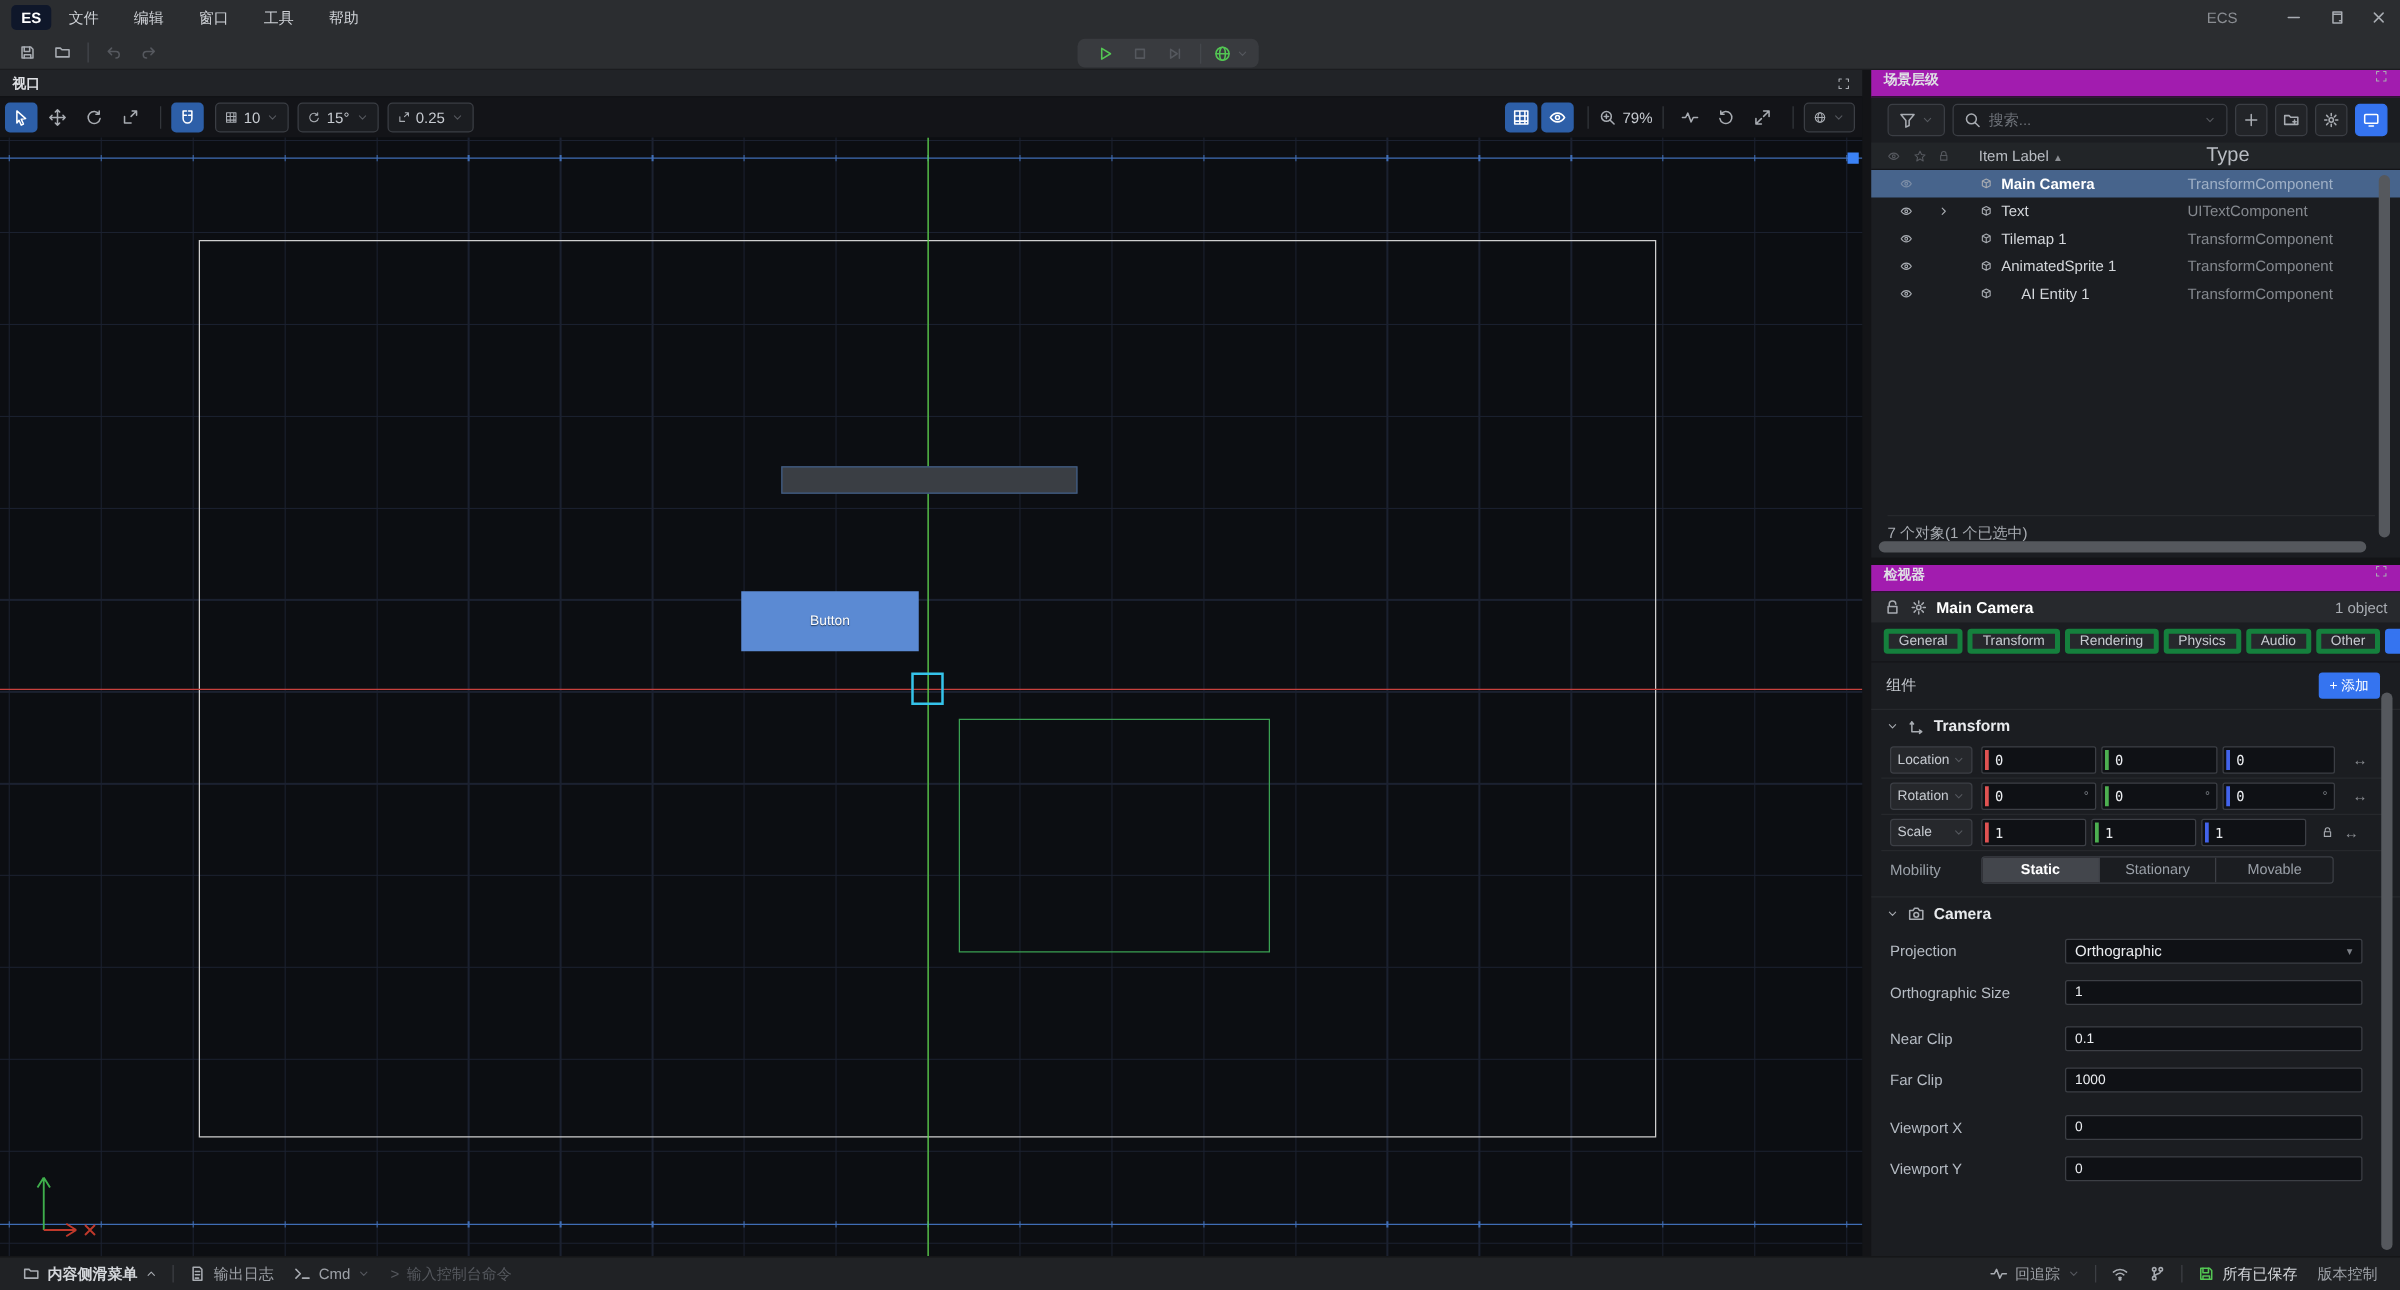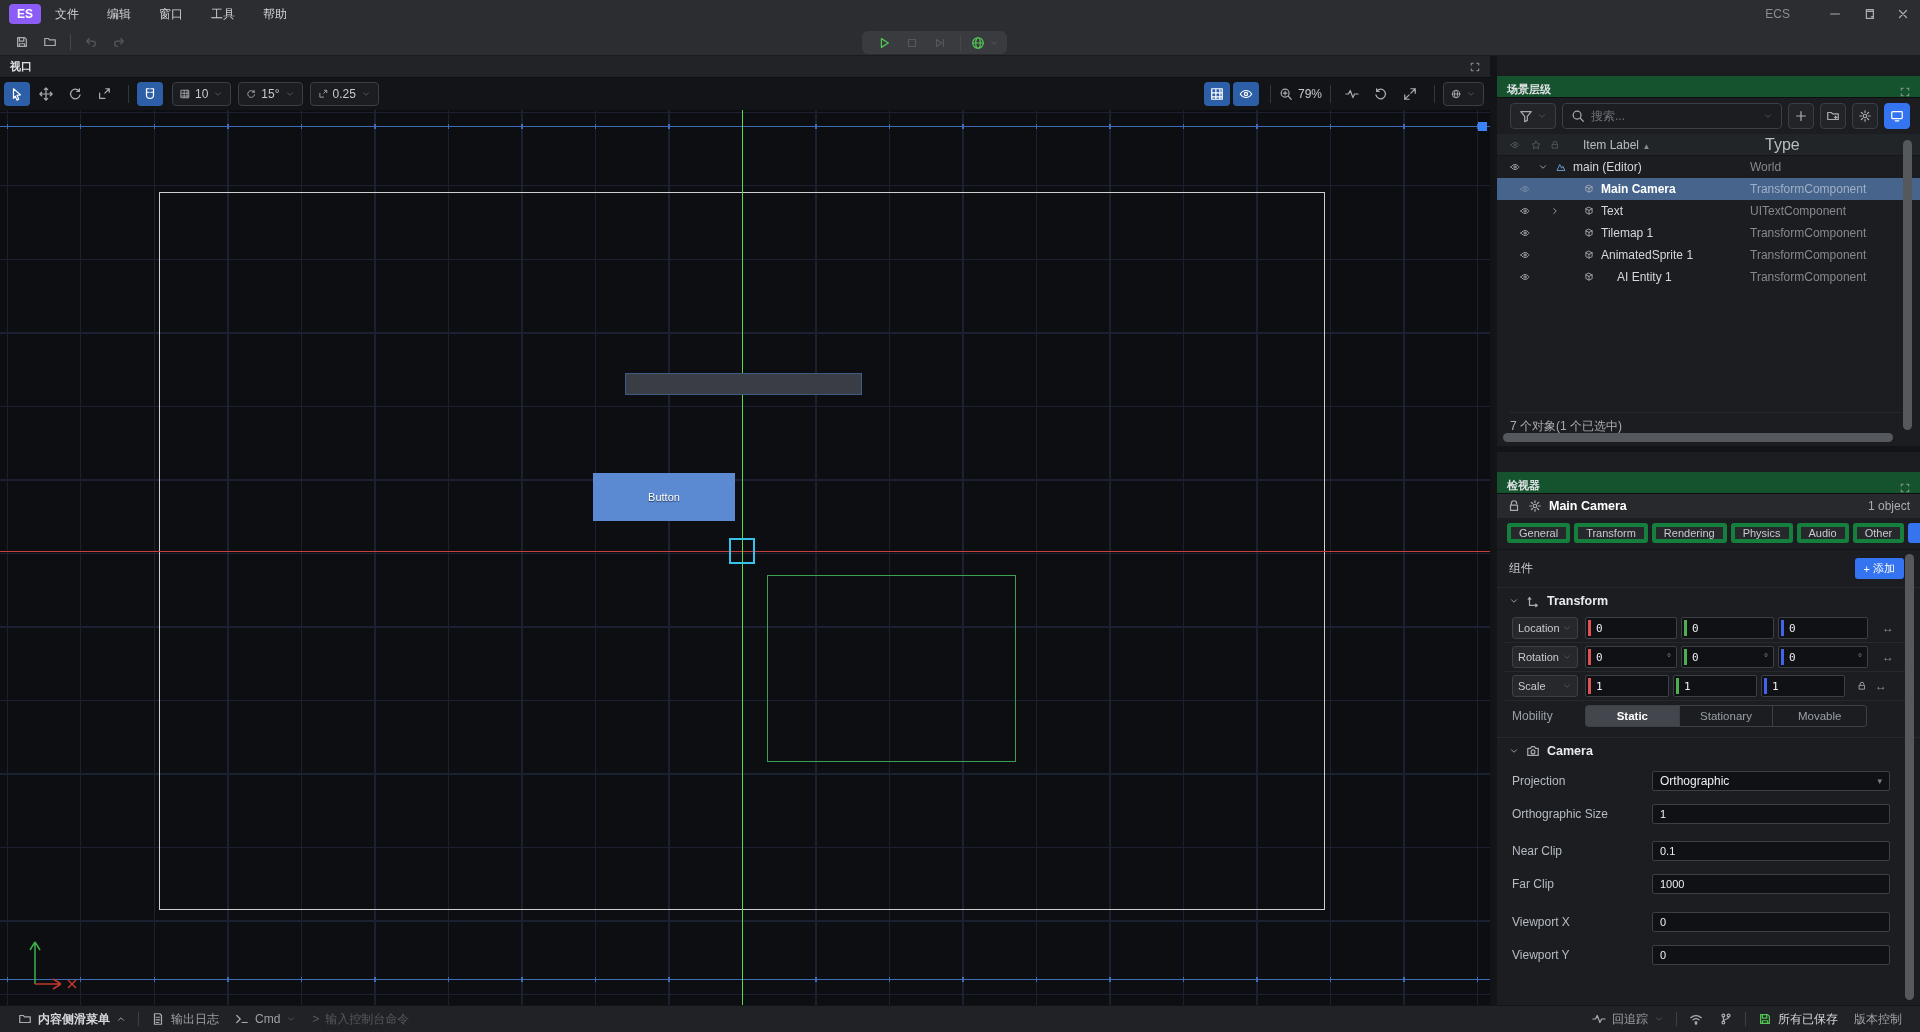--- a/index.html
+++ b/index.html
@@ -7,21 +7,21 @@
   #app{position:relative;width:1920px;height:1032px;background:#17181c;overflow:hidden;color:#cfd2d6;font-size:12px;}
   .abs{position:absolute;}
   .row-flex{display:flex;align-items:center;}
   svg{display:block;}
   .ic{width:14px;height:14px;stroke:#a8acb2;fill:none;stroke-width:1.4;stroke-linecap:round;stroke-linejoin:round;}
   .ic.dim{stroke:#55585e;}
   .ic.green{stroke:#53c653;}
   .ic.sm{width:10px;height:10px;}
   
   .titlebar{left:0;top:0;width:1920px;height:28px;background:#2b2d30;display:flex;align-items:center;}
-  .logo{background:#8b5cf6;color:#fff;font-weight:bold;font-size:12px;border-radius:4px;padding:3px 8px;margin-left:9px;}
+  .logo{background:#0f172a;color:#fff;font-weight:bold;font-size:12px;border-radius:4px;padding:3px 8px;margin-left:9px;}
   .menu-item{padding:0 14px;color:#ced1d6;font-size:12px;line-height:28px;}
   .win-label{color:#8a8d92;font-size:12px;margin-right:28px;}
   .win-btn{width:34px;height:28px;display:flex;align-items:center;justify-content:center;color:#b7bac0;}
   
   .toolbar2{left:0;top:28px;width:1920px;height:28px;background:#2b2d30;border-bottom:1px solid #1b1c1f;display:flex;align-items:center;}
   .tb-btn{width:28px;height:24px;display:flex;align-items:center;justify-content:center;border-radius:4px;}
   .tb-sep{width:1px;height:16px;background:#44474c;margin:0 6px;}
   .play-group{position:absolute;left:862px;top:3px;height:23px;background:#393b3f;border-radius:6px;display:flex;align-items:center;padding:0 8px;}
   
   .vp{left:0;top:56px;width:1490px;height:949px;background:#0d0f13;}
@@ -44,21 +44,21 @@
   .blue-handle{left:1478px;top:12px;width:9px;height:9px;background:#3b82f6;}
   .gray-bar{left:625px;top:263px;width:237px;height:22px;background:#3a3e44;border:1px solid #3f5c86;}
   .hello-box{left:593px;top:315px;width:236px;height:36px;border:1px solid #2c4a76;display:flex;align-items:center;}
   .hello-text{color:#fff;font-size:13px;padding-left:2px;}
   .ui-button{left:593px;top:363px;width:142px;height:48px;background:#5b8ad3;display:flex;align-items:center;justify-content:center;}
   .ui-button span{color:#fff;font-size:11px;text-shadow:0 1px 1px #20334d;}
   .cyan-box{left:729px;top:428px;width:26px;height:26px;border:2px solid #35c3ea;}
   .green-rect{left:767px;top:465px;width:249px;height:187px;border:1px solid #3aa152;}
   
   .side{background:#1b1d21;}
-  .p-title{height:22px;background:#14532d;border-bottom:1px solid #0d0e10;display:flex;align-items:flex-end;justify-content:space-between;padding:0 10px;margin-top:20px;}
+  .p-title{height:22px;background:#a21caf;border-bottom:1px solid #0d0e10;display:flex;align-items:flex-start;justify-content:space-between;padding:0 10px;}
   .hier{left:1497px;top:56px;width:423px;height:390px;}
   .insp{left:1497px;top:452px;width:423px;height:553px;}
   .h-toolbar{display:flex;align-items:center;padding:5px 10px 5px 13px;gap:6px;justify-content:space-between;}
   .h-btn{height:26px;border:1px solid #3b3e44;border-radius:4px;background:#222428;display:flex;align-items:center;justify-content:center;}
   .search-box{flex:1;height:26px;border:1px solid #3b3e44;border-radius:4px;display:flex;align-items:center;padding:0 8px;gap:6px;background:#1b1d21;}
   .search-box input{flex:1;background:transparent;border:none;outline:none;color:#cfd2d6;font-size:12px;}
   .search-box input::placeholder{color:#6d7178;}
   .tbl-head{height:22px;background:#222528;border-bottom:1px solid #141518;display:flex;align-items:center;position:relative;color:#b9bdc3;}
   .tree-row{height:22px;display:flex;align-items:center;position:relative;font-size:12px;color:#d4d7db;}
   .tree-row .type{position:absolute;left:253px;color:#85898f;}
@@ -380,40 +380,20 @@
           <path d="M8 1.5l2 4.3 4.5.5-3.4 3.1 1 4.6L8 11.6 3.9 14l1-4.6L1.5 6.3 6 5.8z"></path>
         </svg>
       <svg class="ic sm dim" style="margin-left:9px" viewBox="0 0 16 16">
           <path d="M5 7V5a3 3 0 0 1 6 0v2M4 7h8v6H4z"></path>
         </svg>
       <span style="position:absolute;left:86px;font-size:12px"><span>Item Label</span> <span style="font-size:8px;color:#8a8d92">▲</span></span>
       <span style="position:absolute;left:268px;font-size:16px">Type</span>
     </div>
 
     <div>
-      <div class="tree-row">
-        <span class="eye-slot" style="margin-left:8px">
-            <svg class="ic sm" viewBox="0 0 16 16">
-              <path d="M1.5 8s2.5-4 6.5-4 6.5 4 6.5 4-2.5 4-6.5 4S1.5 8 1.5 8z"></path>
-              <circle cx="8" cy="8" r="1.8"></circle>
-            </svg>
-          </span>
-        <span class="chev-slot" style="margin-left:10px">
-            <svg class="ic sm" viewBox="0 0 16 16">
-              <path d="M4 6l4 4 4-4"></path>
-            </svg>
-          </span>
-        <span class="icon-slot">
-            <svg class="ic sm" style="stroke:#6fa8dc" viewBox="0 0 16 16">
-              <path d="M2 13L6 4l3 6 2-3 3 6z"></path>
-            </svg>
-          </span>
-        <span style="margin-left:2px">main (Editor)</span>
-        <span class="type">World</span>
-      </div>
       <div class="tree-row sel">
         <span class="eye-slot" style="margin-left:18px">
             <svg class="ic sm" style="stroke:#7d8ea7" viewBox="0 0 16 16">
               <path d="M1.5 8s2.5-4 6.5-4 6.5 4 6.5 4-2.5 4-6.5 4S1.5 8 1.5 8z"></path>
               <circle cx="8" cy="8" r="1.8"></circle>
             </svg>
           </span>
         <span class="chev-slot" style="margin-left:28px"></span>
         <span class="icon-slot">
             <svg class="ic sm" viewBox="0 0 16 16">

